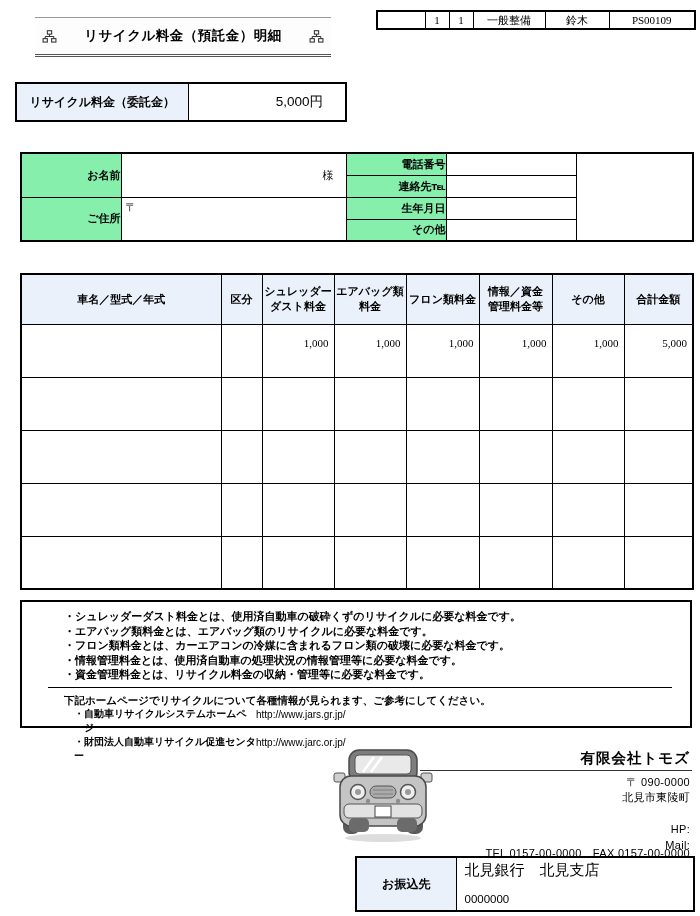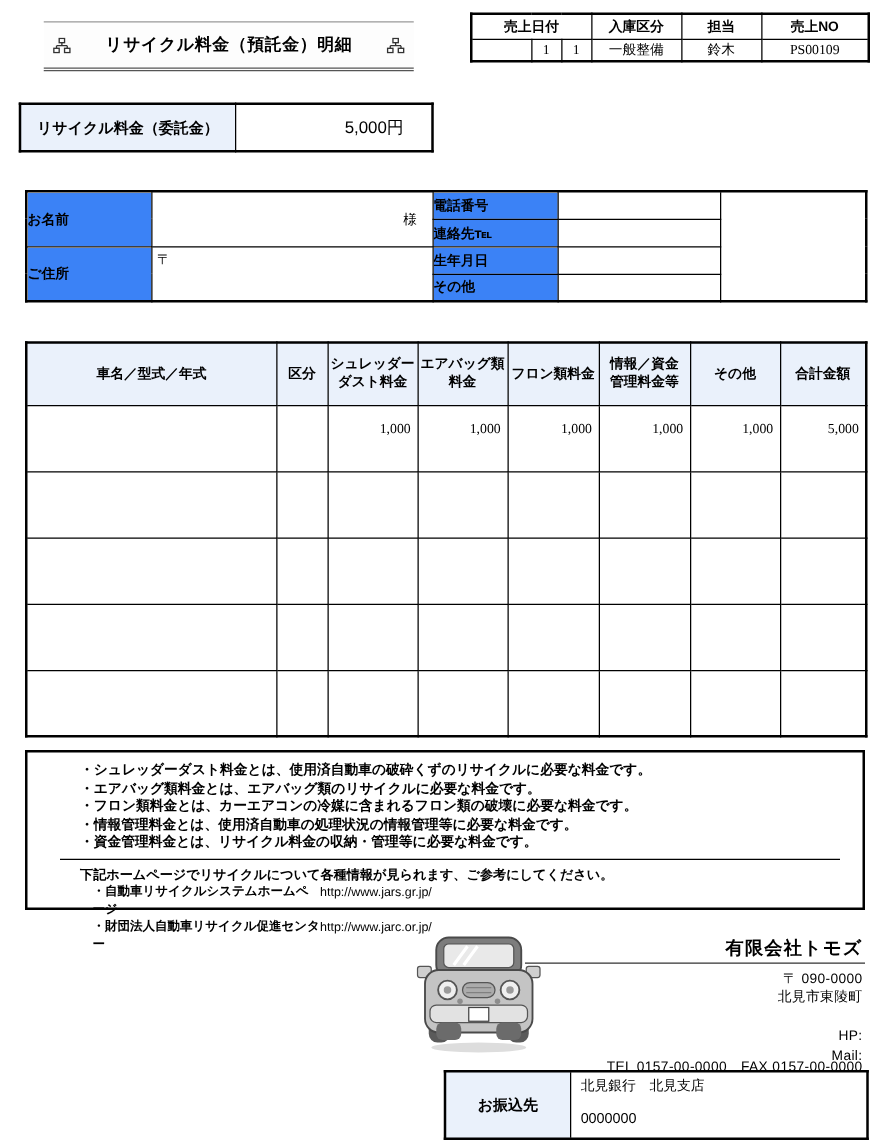--- a/index.html
+++ b/index.html
@@ -23,21 +23,21 @@
 
   
   .fee-box { position:absolute; left:15px; top:82px; width:332px; height:40px; border:2px solid #000; table-layout:fixed; }
   .fee-box td { border:1px solid #000; }
   .fee-label { background:#eaf1fb; font-weight:bold; font-size:12px; text-align:center; }
   .fee-value { font-size:13.5px; text-align:right; padding-right:22px;padding-left:16px; }
 
   
   .customer-table { position:absolute; left:20px; top:152px; width:672px; border:2px solid #000; table-layout:fixed; }
   .customer-table th, .customer-table td { border:1px solid #000; font-size:11px; height:22px; overflow:hidden; }
-  .customer-table th { background:#3b82f6; font-weight:bold; text-align:left; }
+  .customer-table th { background:#86efac; font-weight:bold; text-align:right; }
   .cust-name-cell { text-align:right; padding-right:12px; font-size:13px; vertical-align:middle; }
   .cust-addr-cell { vertical-align:top; text-align:left; padding:2px 4px; font-size:11px; }
   .cust-value-cell { background:#fff; }
 
   
   .detail-table { position:absolute; left:20px; top:273px; width:672px; border:2px solid #000; table-layout:fixed; }
   .detail-table th { background:#eaf1fb; border:1.5px solid #000; font-size:11px; font-weight:bold;
     text-align:center; vertical-align:middle; height:50px; white-space:pre-line; line-height:15px; }
   .detail-table td { border:1.5px solid #000; height:53px; vertical-align:top; text-align:right;
     padding:12px 5px 0 0; font-size:11px; font-family:"Liberation Serif","DejaVu Serif",serif; }
@@ -59,21 +59,21 @@
   .ft-addr { top:790px; }
   .ft-telfax { top:846px; }
   .ft-hp { top:823px; }
   .ft-mail { top:839px; }
   .car-wrap { position:absolute; left:333px; top:746px; width:100px; height:98px; }
 
   
   .bank-table { position:absolute; left:355px; top:856px; width:340px; height:56px; border:2px solid #000; table-layout:fixed; }
   .bank-table th { border:1px solid #000; background:#eaf1fb; font-weight:bold; font-size:12px; text-align:center; }
   .bank-table td { border:1px solid #000; vertical-align:top; padding:3px 8px; }
-  .bank-branch { font-size:11px; }
+  .bank-branch { font-size:15px; }
   .bank-account { font-size:11.5px; margin-top:13px; }
 </style>
 </head>
 <body>
 
 <div class="page">
 
   <div class="title-bar">
     <svg class="orgchart" viewBox="0 0 14 12">
       <g fill="#fff" stroke="#333" stroke-width="1">
@@ -97,26 +97,20 @@
   <table class="sales-table">
     <colgroup>
         <col style="width:48px">
         <col style="width:24px">
         <col style="width:24px">
         <col style="width:72px">
         <col style="width:64px">
         <col style="width:86px">
       </colgroup>
     <tbody>
-        <tr>
-      <th colspan="3">売上日付</th>
-      <th>入庫区分</th>
-      <th>担当</th>
-      <th>売上NO</th>
-    </tr>
     <tr>
       <td></td>
       <td>1</td>
       <td>1</td>
       <td>一般整備</td>
       <td>鈴木</td>
       <td>PS00109</td>
     </tr>
   </tbody>
     </table>

